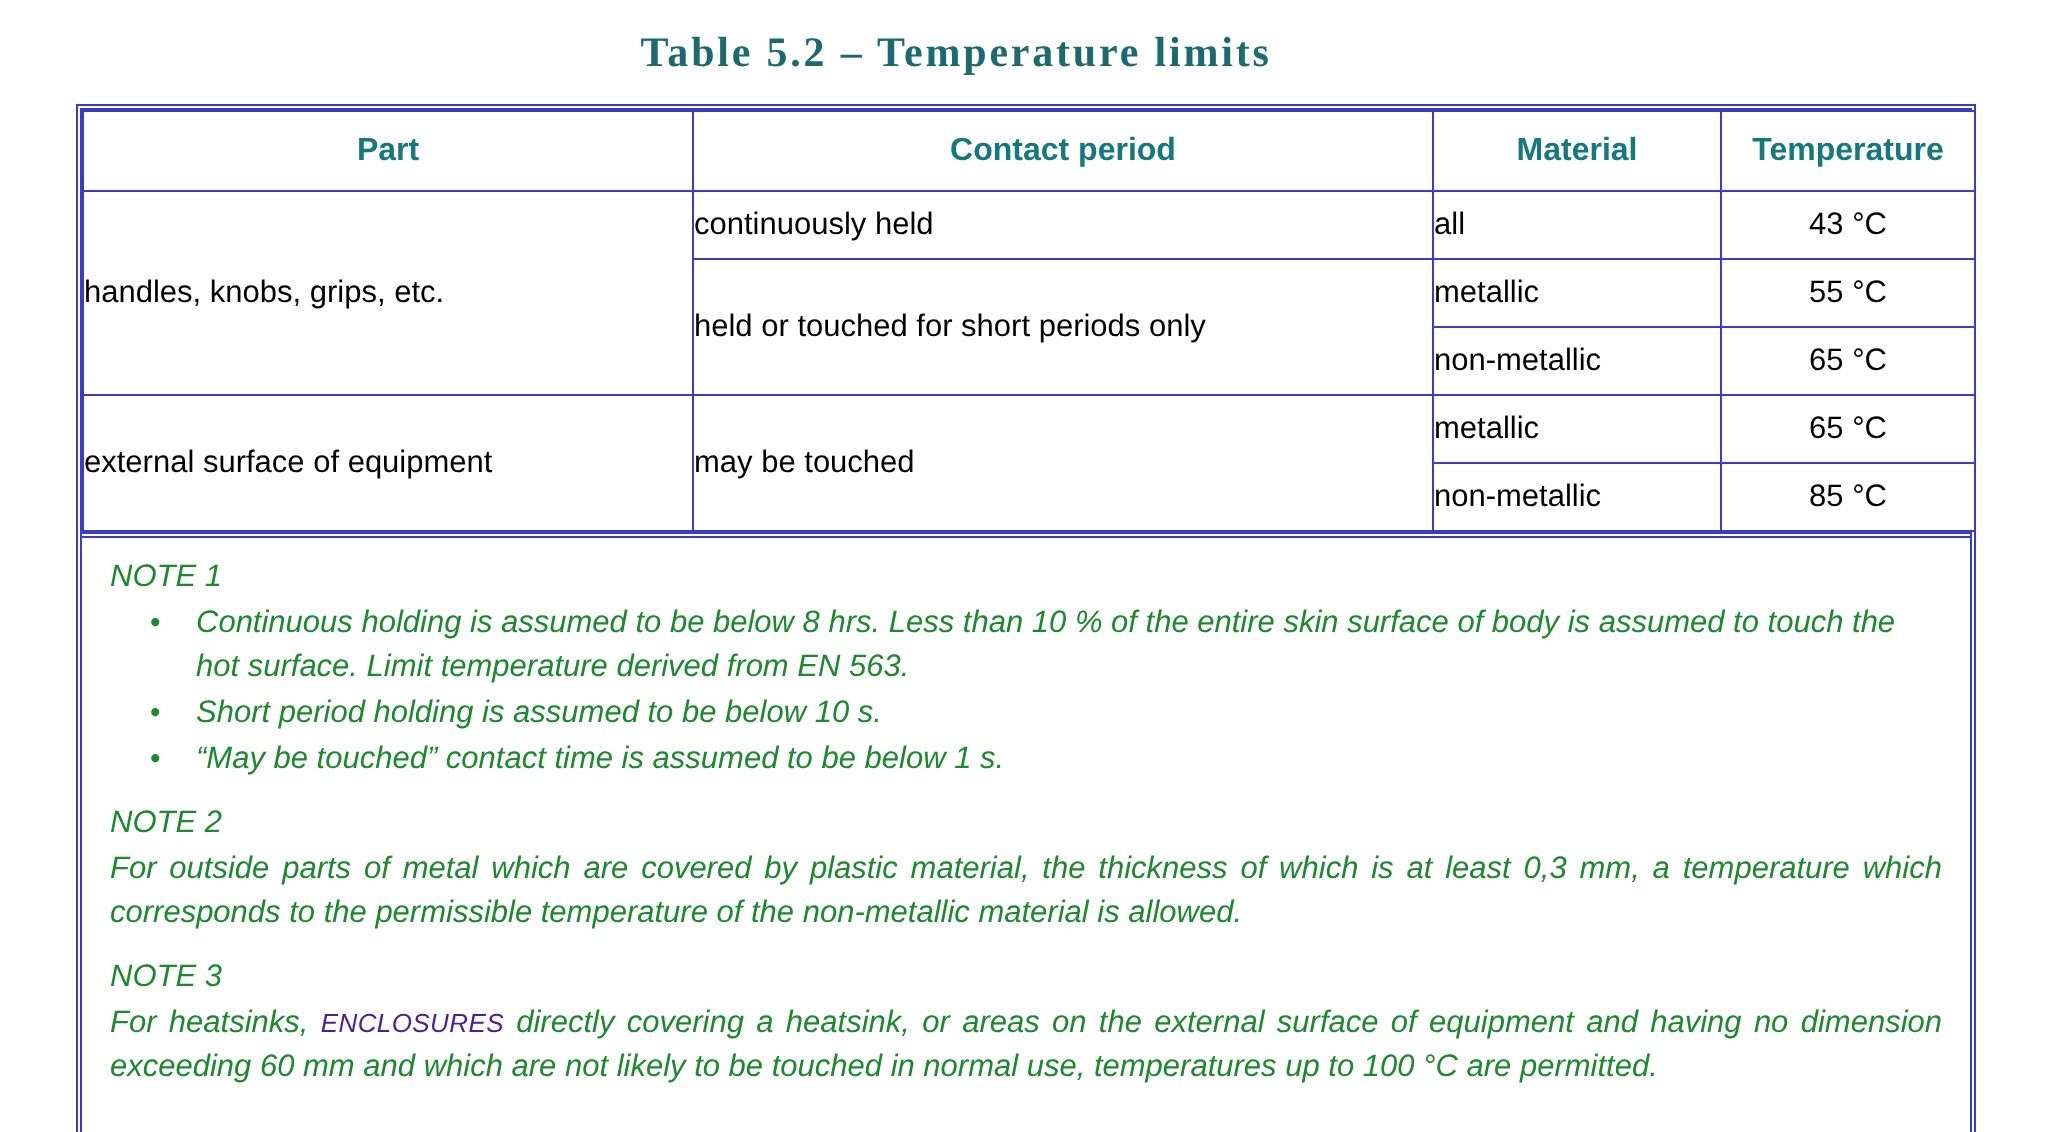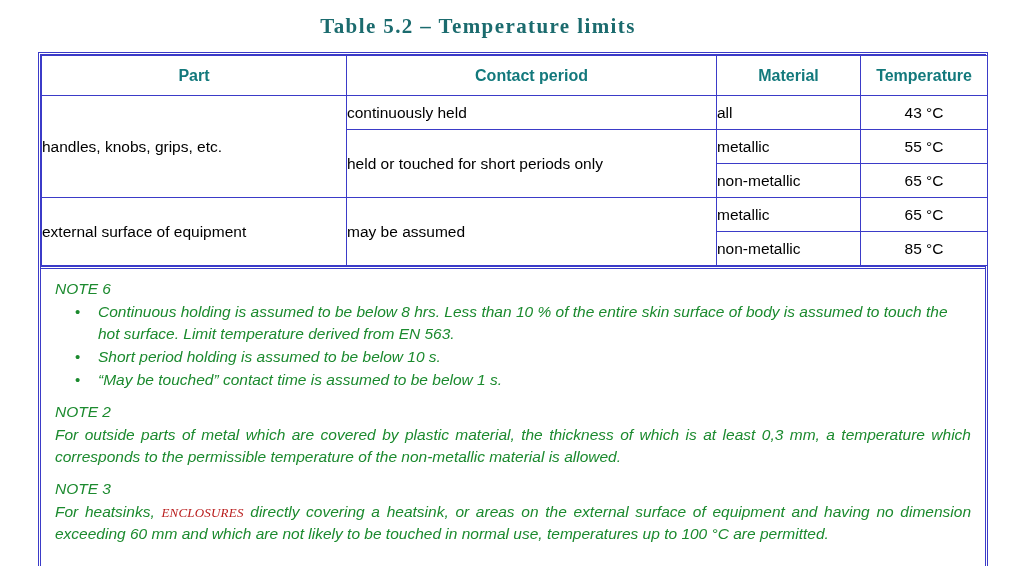--- a/index.html
+++ b/index.html
@@ -134,25 +134,24 @@
   }
   .note-list li .bullet {
     position: absolute;
     left: 20px;
     top: 0;
     font-style: normal;
     font-size: 15px;
     color: #1b8a2e;
   }
   .note-emph {
-    color: #b91c1c;
+    color: #4c1d95;
     font-style: italic;
     font-size: 13px;
     letter-spacing: 0.2px;
-    font-family: Liberation Serif, serif;
   }
 </style>
 </head>
 <body>
 
 <div class="page">
 
   <div class="table-title">Table 5.2 – Temperature limits</div>
 
   <div class="table-frame">
@@ -183,37 +182,37 @@
           <td class="cell-text cell-left" rowspan="2">held or touched for short periods only</td>
           <td class="cell-text cell-left">metallic</td>
           <td class="cell-text cell-center">55 °C</td>
         </tr>
         <tr class="row-h">
           <td class="cell-text cell-left">non-metallic</td>
           <td class="cell-text cell-center">65 °C</td>
         </tr>
         <tr class="row-h">
           <td class="cell-text cell-left" rowspan="2">external surface of equipment</td>
-          <td class="cell-text cell-left" rowspan="2">may be assumed</td>
+          <td class="cell-text cell-left" rowspan="2">may be touched</td>
           <td class="cell-text cell-left">metallic</td>
           <td class="cell-text cell-center">65 °C</td>
         </tr>
         <tr class="row-h">
           <td class="cell-text cell-left">non-metallic</td>
           <td class="cell-text cell-center">85 °C</td>
         </tr>
       </tbody>
     </table>
 
     <div class="notes-sep"></div>
 
     <div class="notes">
 
       <div class="note-block">
-        <div class="note-head">NOTE 6</div>
+        <div class="note-head">NOTE 1</div>
         <ul class="note-list">
           <li>
             <span class="bullet">•</span>
             <span>Continuous holding is assumed to be below 8 hrs. Less than 10 % of the entire skin surface of body is assumed to touch the hot surface. Limit temperature derived from EN 563.</span>
           </li>
           <li>
             <span class="bullet">•</span>
             <span>Short period holding is assumed to be below 10 s.</span>
           </li>
           <li>

